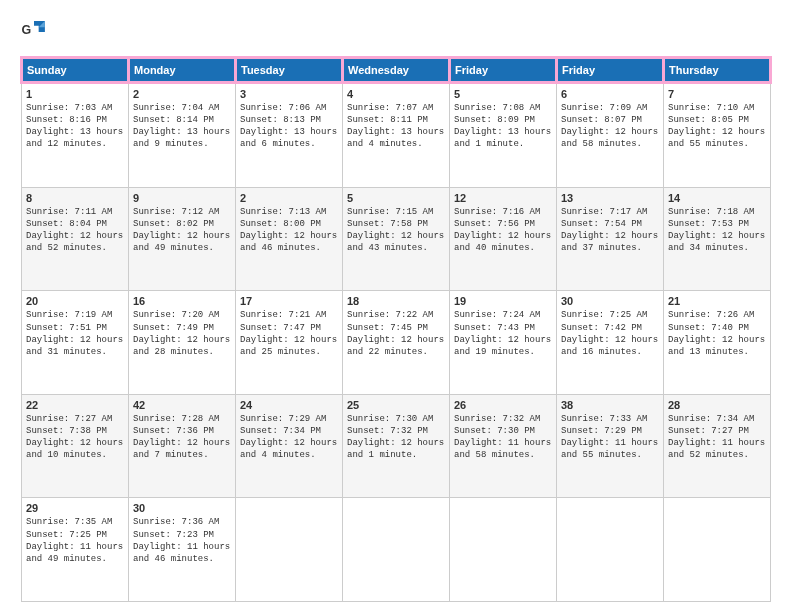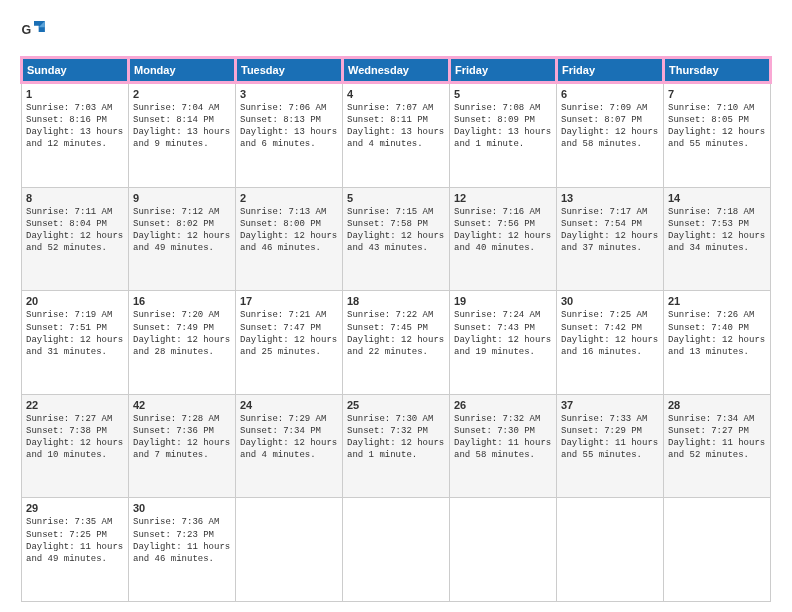--- a/index.html
+++ b/index.html
@@ -246,21 +246,21 @@
           </td>
           <td>
             <span class="day-num">25</span>
             <div class="day-info">Sunrise: 7:30 AM<br>Sunset: 7:32 PM<br>Daylight: 12 hours<br>and 1 minute.</div>
           </td>
           <td>
             <span class="day-num">26</span>
             <div class="day-info">Sunrise: 7:32 AM<br>Sunset: 7:30 PM<br>Daylight: 11 hours<br>and 58 minutes.</div>
           </td>
           <td>
-            <span class="day-num">37</span>
+            <span class="day-num">38</span>
             <div class="day-info">Sunrise: 7:33 AM<br>Sunset: 7:29 PM<br>Daylight: 11 hours<br>and 55 minutes.</div>
           </td>
           <td>
             <span class="day-num">28</span>
             <div class="day-info">Sunrise: 7:34 AM<br>Sunset: 7:27 PM<br>Daylight: 11 hours<br>and 52 minutes.</div>
           </td>
         </tr>
         <tr>
           <td>
             <span class="day-num">29</span>

